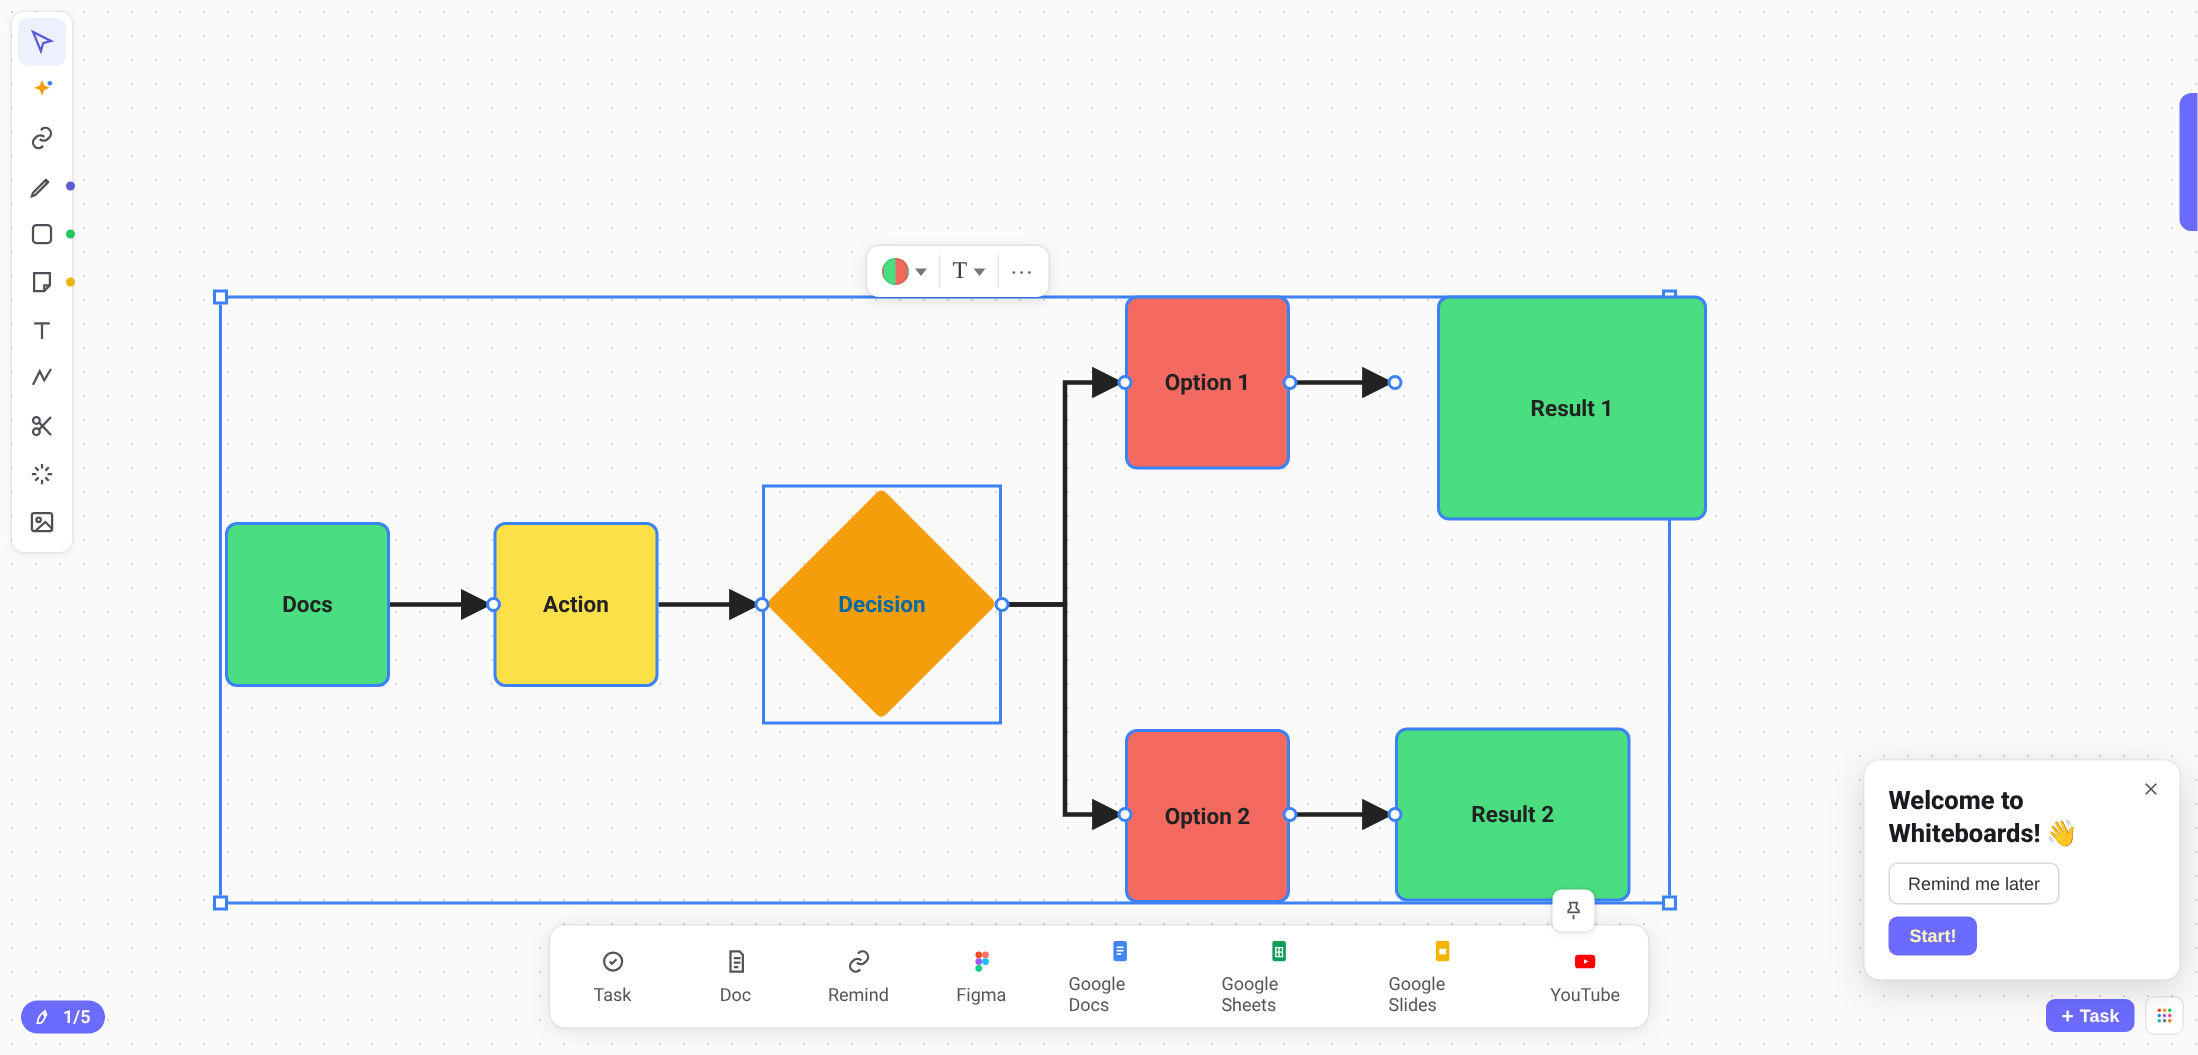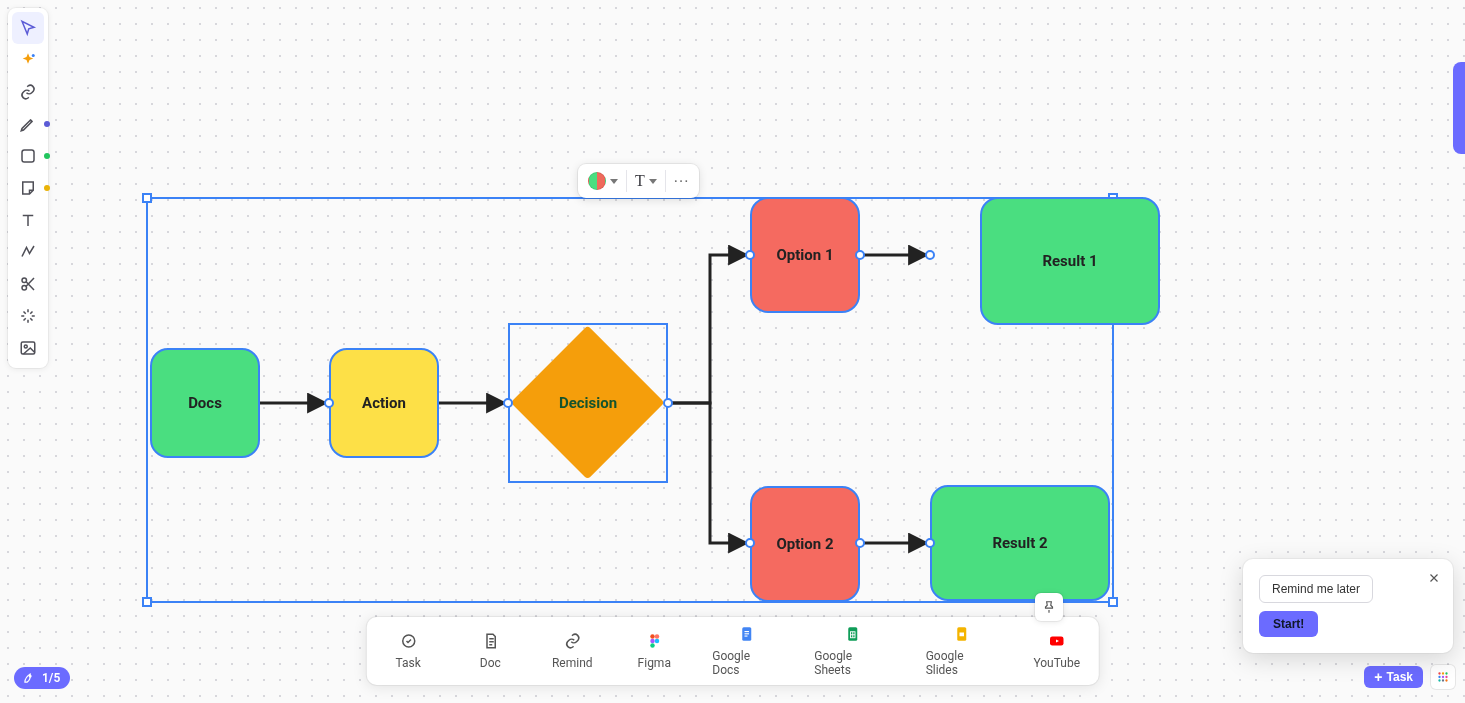--- a/index.html
+++ b/index.html
@@ -97,39 +97,39 @@
     justify-content: center;
     font-weight: 700;
     font-size: 15px;
     color: #222;
     z-index: 6;
     border: 2px solid #3b82f6;
   }
   .shape-inner-green { background:#4ade80; }
   .shape-inner-yellow { background:#fde047; }
   .shape-inner-red { background:#f56a60; }
-  .shape-box { border-radius: 18px; }
+  .shape-box { border-radius: 8px; }
   .diamond-wrap {
     border: 2px solid #3b82f6;
     position:absolute;
     z-index:6;
   }
   .diamond {
     position:absolute;
     width: 70%;
     height: 70%;
     left: 15%;
     top: 15%;
     background:#f59e0b;
     transform: rotate(45deg);
     border-radius:4px;
   }
   .diamond-label {
     position:absolute; inset:0; display:flex; align-items:center; justify-content:center;
-    font-weight:700; font-size:15px; color:#14532d; z-index:2;
+    font-weight:700; font-size:15px; color:#0369a1; z-index:2;
   }
   .conn-handle {
     position:absolute;
     width:10px; height:10px; border-radius:50%;
     background:#fff; border:2px solid #3b82f6;
     transform:translate(-50%,-50%);
     z-index:8;
   }
 
   
@@ -222,21 +222,21 @@
   .tour .close {
     position:absolute; top:10px; right:10px; cursor:pointer; color:#666;
     width:18px;height:18px;display:flex;align-items:center;justify-content:center;
   }
   .tour .btn-secondary {
     background:#fff; border:1px solid #d8d8de; border-radius:6px;
     padding:6px 12px; font-size:12px; color:#333; cursor:pointer; margin-right:10px; margin-bottom:8px;
   }
   .tour .btn-primary {
     background:#6b6bff; border:none; border-radius:6px;
-    padding:6px 14px; font-size:12px; color:#0f172a; font-weight:600; cursor:pointer;
+    padding:6px 14px; font-size:12px; color:#fef9c3; font-weight:600; cursor:pointer;
   }
 
   
   .right-tab {
     position:absolute;
     right:0; top:62px;
     width:12px; height:92px;
     background:#6b6bff;
     border-radius:8px 0 0 8px;
     z-index:15;
@@ -363,24 +363,24 @@
 <div class="diamond-wrap" style="left:508px;top:323px;width:160px;height:160px">
   <div class="diamond"></div>
   <div class="diamond-label">Decision</div>
 </div>
 <div class="shape shape-box shape-inner-red" style="left:750px;top:197px;width:110px;height:116px">
   <span>Option 1</span>
 </div>
 <div class="shape shape-box shape-inner-red" style="left:750px;top:486px;width:110px;height:116px">
   <span>Option 2</span>
 </div>
-<div class="shape shape-box shape-inner-green" style="left:980px;top:197px;width:180px;height:128px">
+<div class="shape shape-box shape-inner-green" style="left:958px;top:197px;width:180px;height:150px">
   <span>Result 1</span>
 </div>
-<div class="shape shape-box shape-inner-green" style="left:930px;top:485px;width:180px;height:116px">
+<div class="shape shape-box shape-inner-green" style="left:930px;top:485px;width:157px;height:116px">
   <span>Result 2</span>
 </div>
 
 <div class="conn-handle" style="left:329px;top:403px"></div>
 <div class="conn-handle" style="left:508px;top:403px"></div>
 <div class="conn-handle" style="left:668px;top:403px"></div>
 <div class="conn-handle" style="left:750px;top:255px"></div>
 <div class="conn-handle" style="left:860px;top:255px"></div>
 <div class="conn-handle" style="left:930px;top:255px"></div>
 <div class="conn-handle" style="left:750px;top:543px"></div>
@@ -504,17 +504,18 @@
 </div>
 
 <div class="right-tab"></div>
 
 <div class="tour">
   <div class="close">
     <svg width="14" height="14" viewBox="0 0 24 24" fill="none" stroke="#555" stroke-width="2">
         <path d="M6 6l12 12M18 6L6 18"></path>
       </svg>
   </div>
+  <h3>Welcome to Whiteboards! 👋</h3>
   <div>
     <button class="btn-secondary"><span>Remind me later</span></button>
   </div>
   <button class="btn-primary"><span>Start!</span></button>
 </div>
 
 </body></html>

